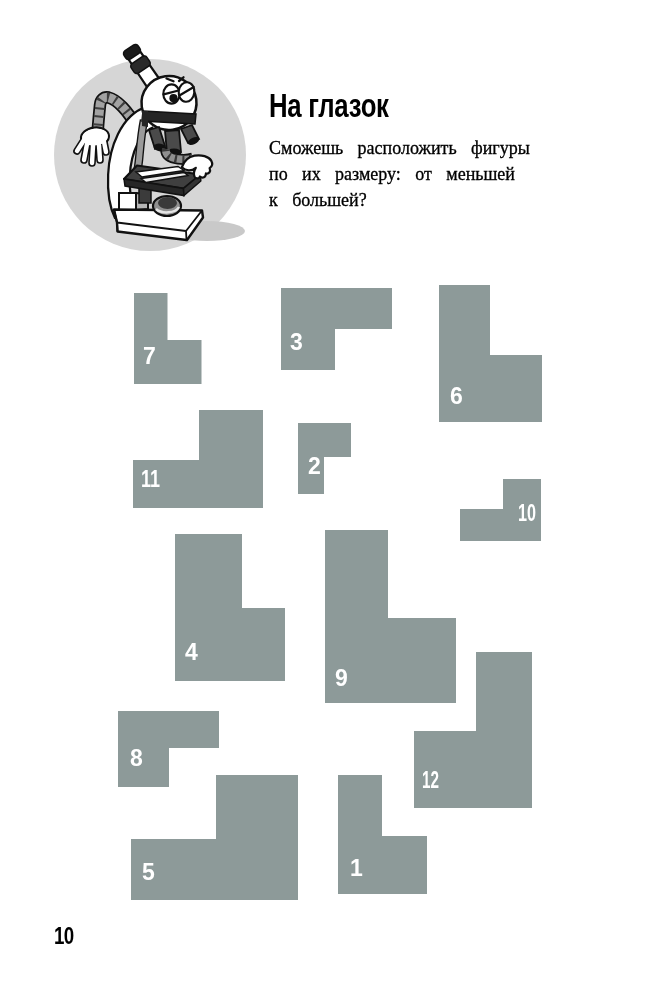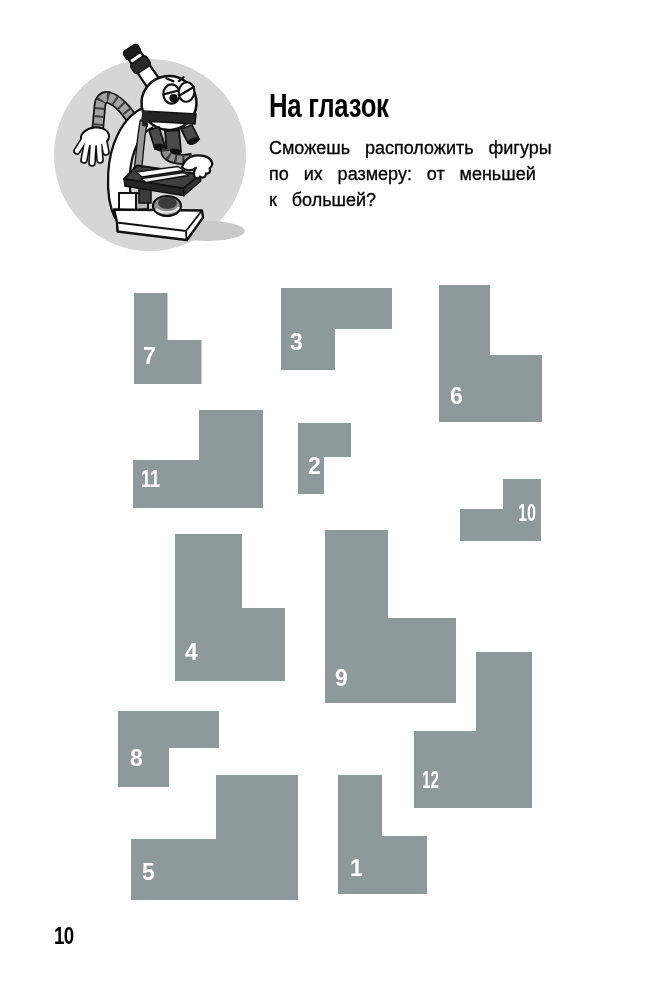--- a/index.html
+++ b/index.html
@@ -2,21 +2,21 @@
 <html><head>
 <meta charset="utf-8">
 <style>
   html,body{margin:0;padding:0;}
   body{width:650px;height:1000px;background:#ffffff;position:relative;overflow:hidden;
        font-family:"Liberation Sans", sans-serif;}
   #title{position:absolute;left:269px;top:89px;font-size:33px;font-weight:bold;
          letter-spacing:-0.3px;color:#000;transform:scaleX(0.78);transform-origin:left top;
          white-space:nowrap;line-height:33px;}
   #para{position:absolute;left:269px;top:136px;width:300px;font-size:18px;-webkit-text-stroke:0.3px #000;
-        line-height:25.8px;color:#000;word-spacing:9.9px;}
+        line-height:25.8px;color:#000;word-spacing:9.9px;font-family:Liberation Serif, serif;}
   #pagenum{position:absolute;left:54px;top:922px;font-size:24px;font-weight:bold;color:#000;
            transform:scaleX(0.78);transform-origin:left top;letter-spacing:-1px;}
   svg{position:absolute;left:0;top:0;}
   .num{font-family:"Liberation Sans", sans-serif;font-size:23px;font-weight:bold;fill:#ffffff;}
 </style>
 </head>
 <body>
 <div id="title">На глазок</div>
 <div id="para">Сможешь расположить фигуры<br>по их размеру: от меньшей<br>к большей?</div>
 <div id="pagenum">10</div>

